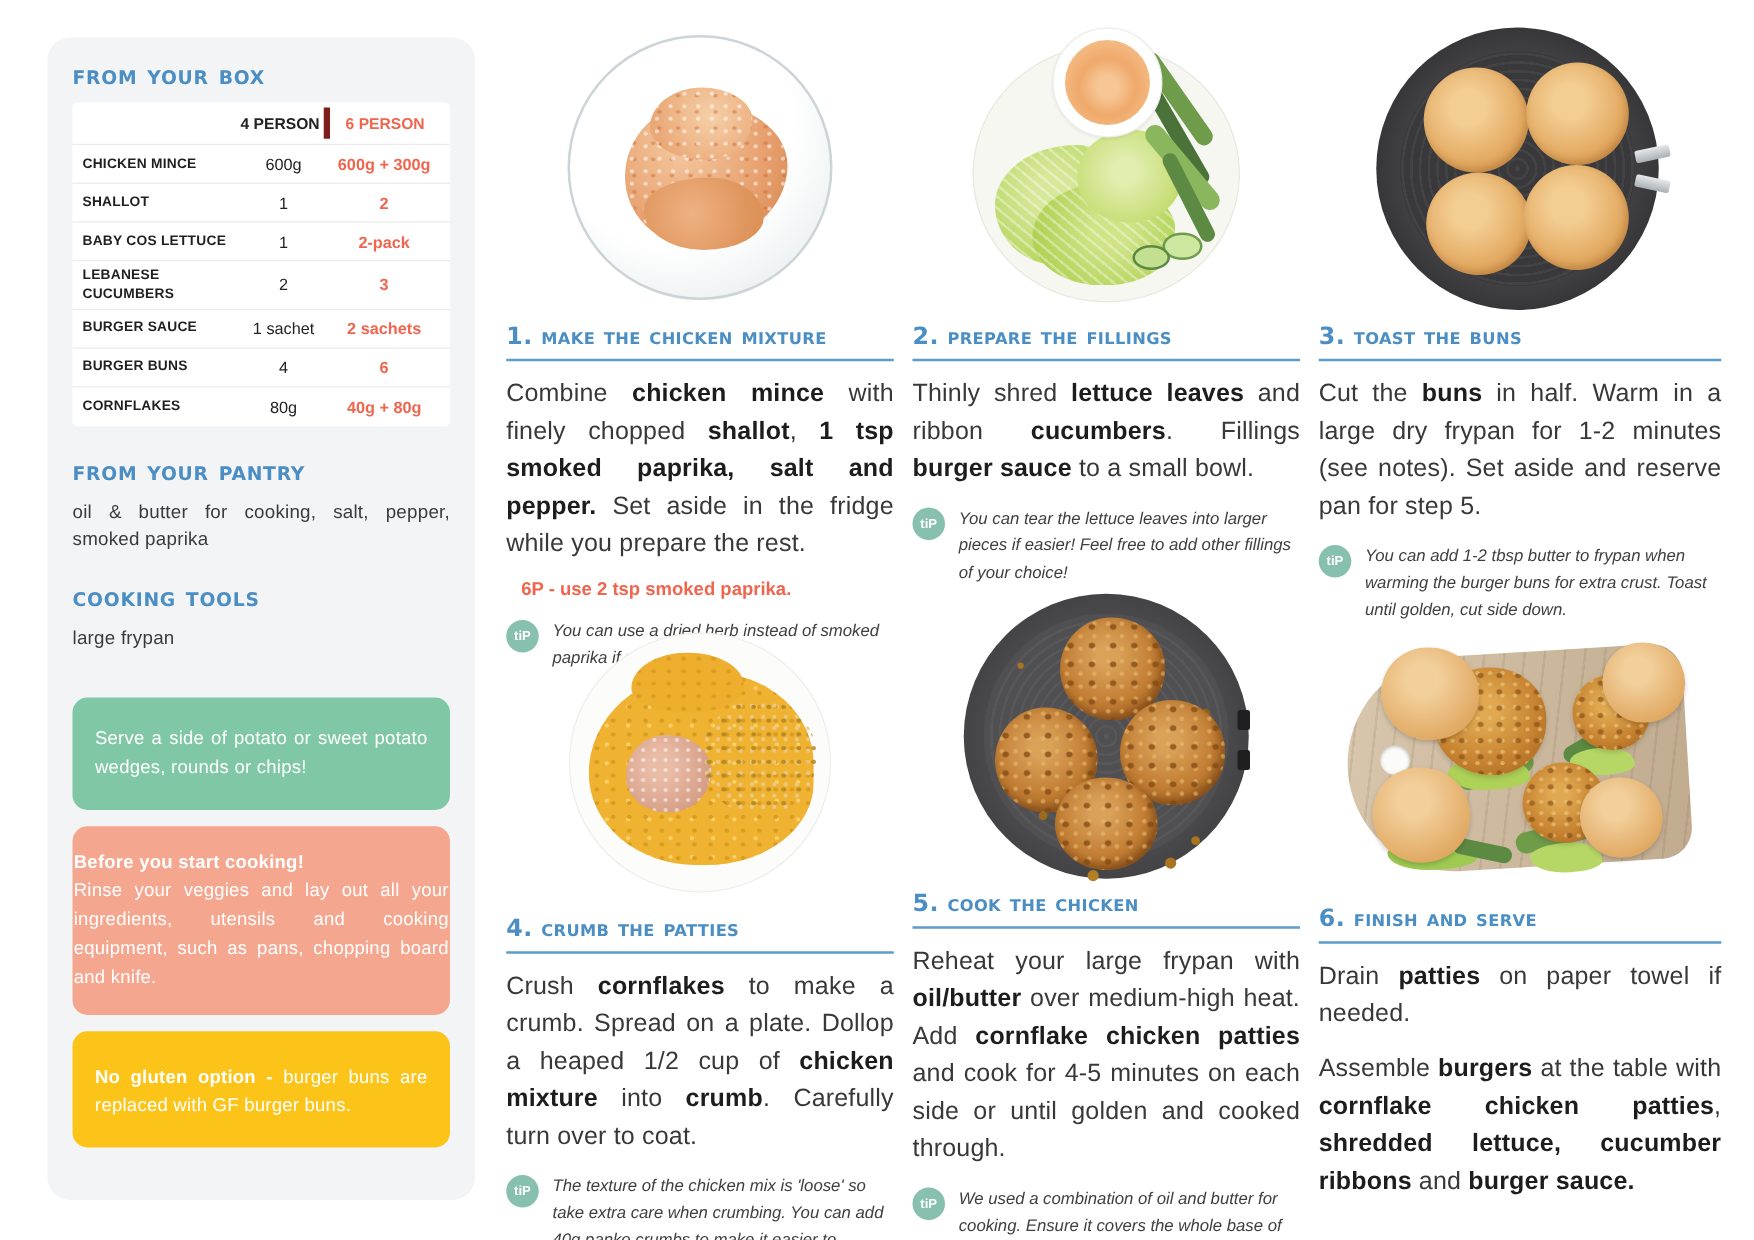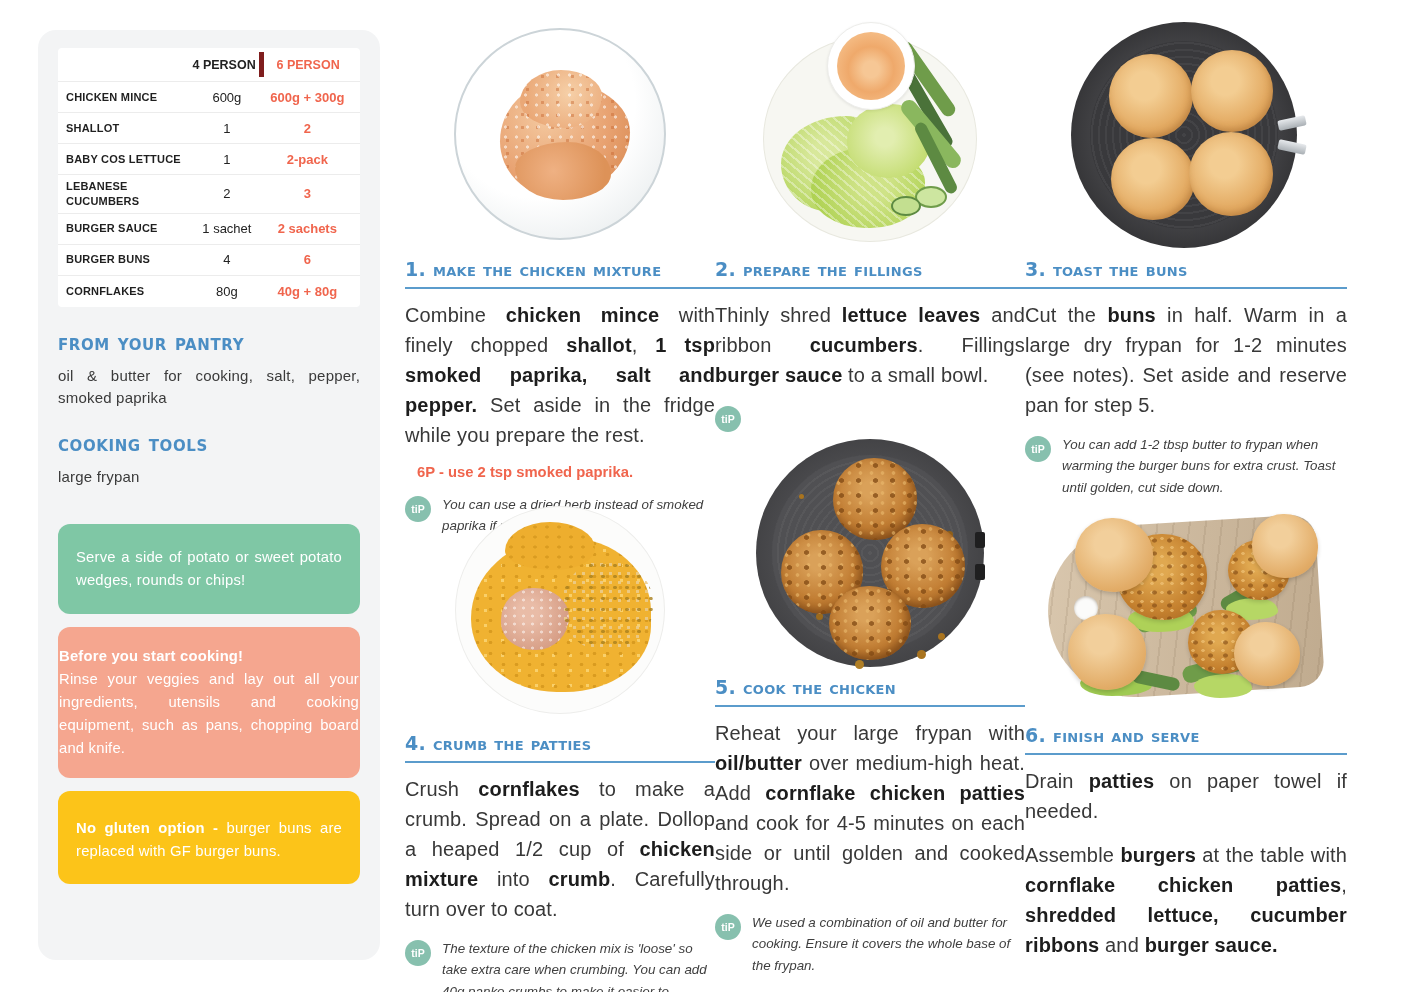--- a/index.html
+++ b/index.html
@@ -26,21 +26,21 @@
   .t-head .t-p6 { border-left:5px solid #7f1d1d; align-self:stretch; display:flex; align-items:center; justify-content:center; font-size:12.5px; }
   .sb-text { font-size:15px; color:#3a3a3a; line-height:1.5; text-align:justify; margin:8px 0 22px 0; letter-spacing:.2px; }
   .note { border-radius:12px; padding:18px 1px; margin-top:13px; font-size:14.8px; line-height:1.55;
           color:#ffffff; text-align:justify; letter-spacing:.2px; }
   .note.green  { background:#7fc7a5; margin-top:36px; padding:22px 18px; }
   .note.salmon { background:#f5a68f; }
   .note.yellow { background:#fcc419; padding:26px 18px 22px 18px; }
   .note .nb { font-weight:700; }
 
   
-  .main { display:flex; gap:0; margin-top:-10px; }
+  .main { display:flex; gap:15px; margin-top:-10px; }
   .col { width:310px; min-width:310px; display:flex; flex-direction:column; }
   .col.c3 { width:322px; min-width:322px; }
   .photo-wrap { height:232px; display:flex; justify-content:center; align-items:flex-start; }
   .photo-wrap.r2 { height:230px; margin-top:6px; }
   .content { height:238px; padding-top:8px; }
   .content.r2 { height:auto; padding-top:8px; }
   .step-title { font-family:"DejaVu Sans", sans-serif; font-variant:small-caps; text-transform:lowercase;
                 font-weight:700; font-size:19px; color:#4b8ec4; letter-spacing:.3px;
                 border-bottom:2px solid #5b9ccc; padding-bottom:7px; margin-bottom:11px; }
   .rich p.rp { font-size:20px; line-height:1.5; color:#383838; text-align:justify;
@@ -207,20 +207,21 @@
   .ph6 .g4l { left:158px; top:180px; width:58px; height:24px; background:#b6d765; }
   .ph6 .g4p { left:152px; top:116px; width:66px; height:64px; }
   .ph6 .g4b { left:198px; top:128px; width:66px; height:64px; }
 </style>
 </head>
 <body>
 
 <div class="page">
 
   <aside class="sidebar">
+    <h2 class="sb-title">From Your Box</h2>
 
     <div class="ing-table">
       <div class="t-row t-head">
         <div class="t-label"></div>
         <div class="t-p4">4 PERSON</div>
         <div class="t-p6">6 PERSON</div>
       </div>
       <div class="t-row">
         <div class="t-label">CHICKEN MINCE</div>
         <div class="t-p4">600g</div>
@@ -336,20 +337,21 @@
             <div class="sauce"></div>
         </div>
       </div>
       <div class="content">
         <div class="step-title">2. Prepare the Fillings</div>
         <div class="rich">
             <p class="rp"><span>Thinly shred </span><span class="b">lettuce leaves</span><span> and ribbon </span><span class="b">cucumbers</span><span>. Fillings </span><span class="b">burger sauce</span><span> to a small bowl.</span></p>
           </div>
         <div class="tip">
           <span class="tip-badge">tiP</span>
+          <p class="tip-text">You can tear the lettuce leaves into larger pieces if easier! Feel free to add other fillings of your choice!</p>
         </div>
       </div>
       <div class="photo-wrap r2">
         <div class="photo ph5">
           <div class="panout"></div>
             <div class="panin"></div>
           <div class="specks"></div>
           <div class="patty p1"></div>
             <div class="patty p2"></div>
           <div class="patty p3"></div>

